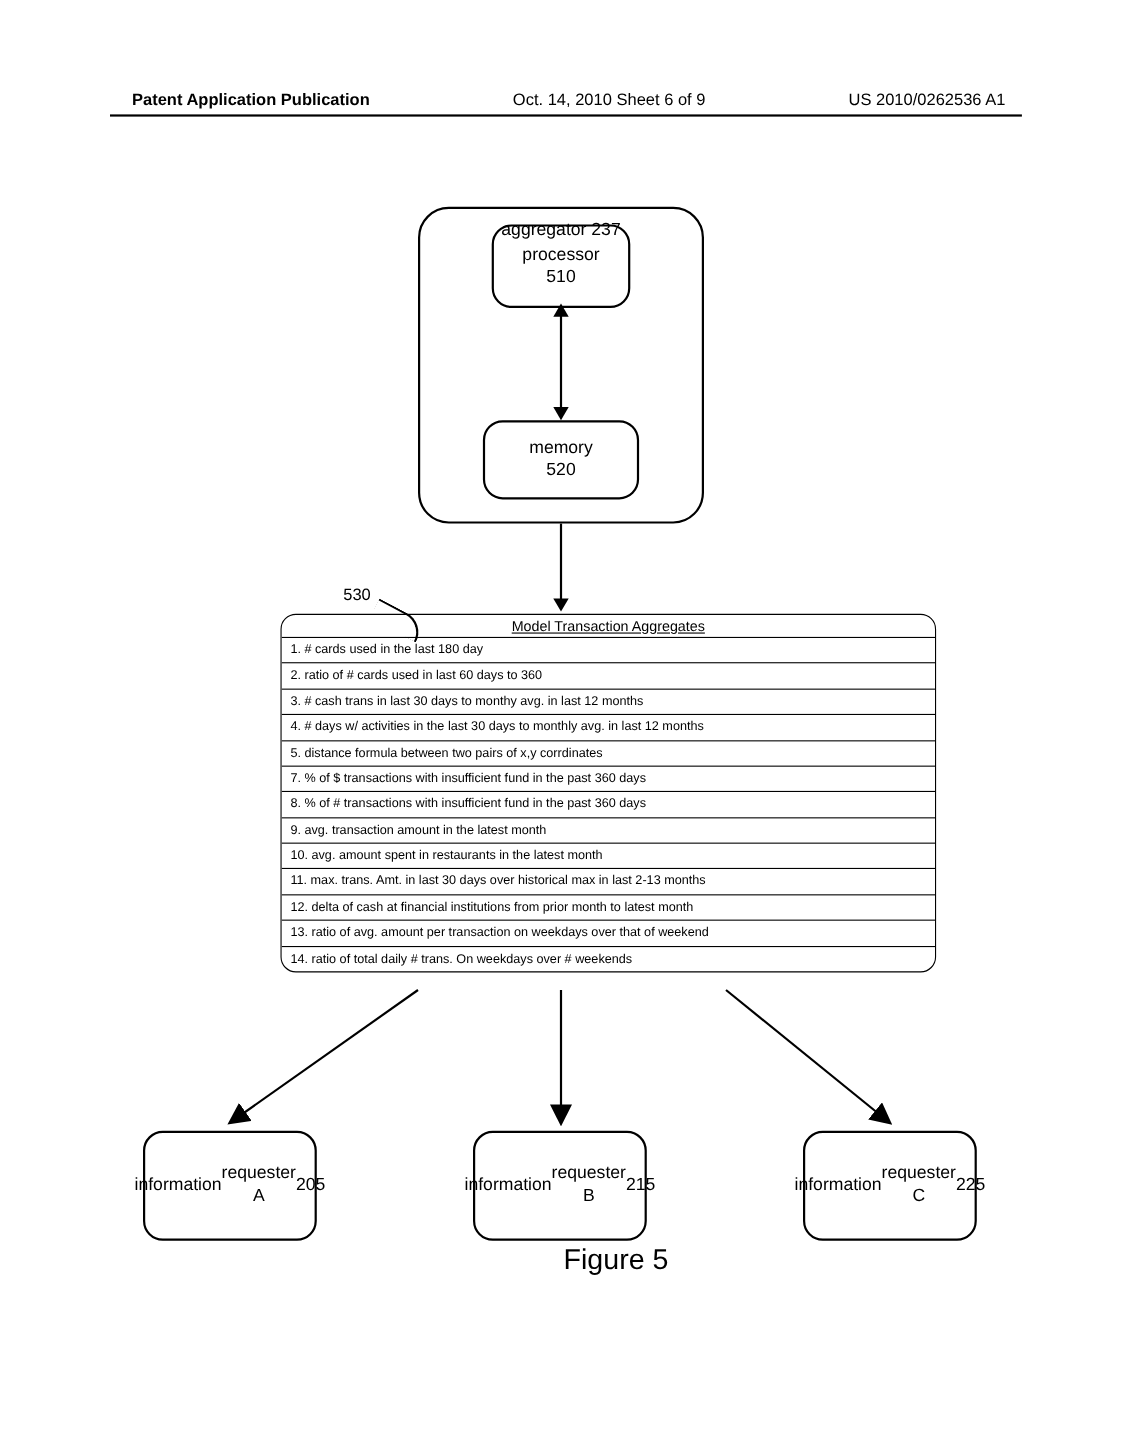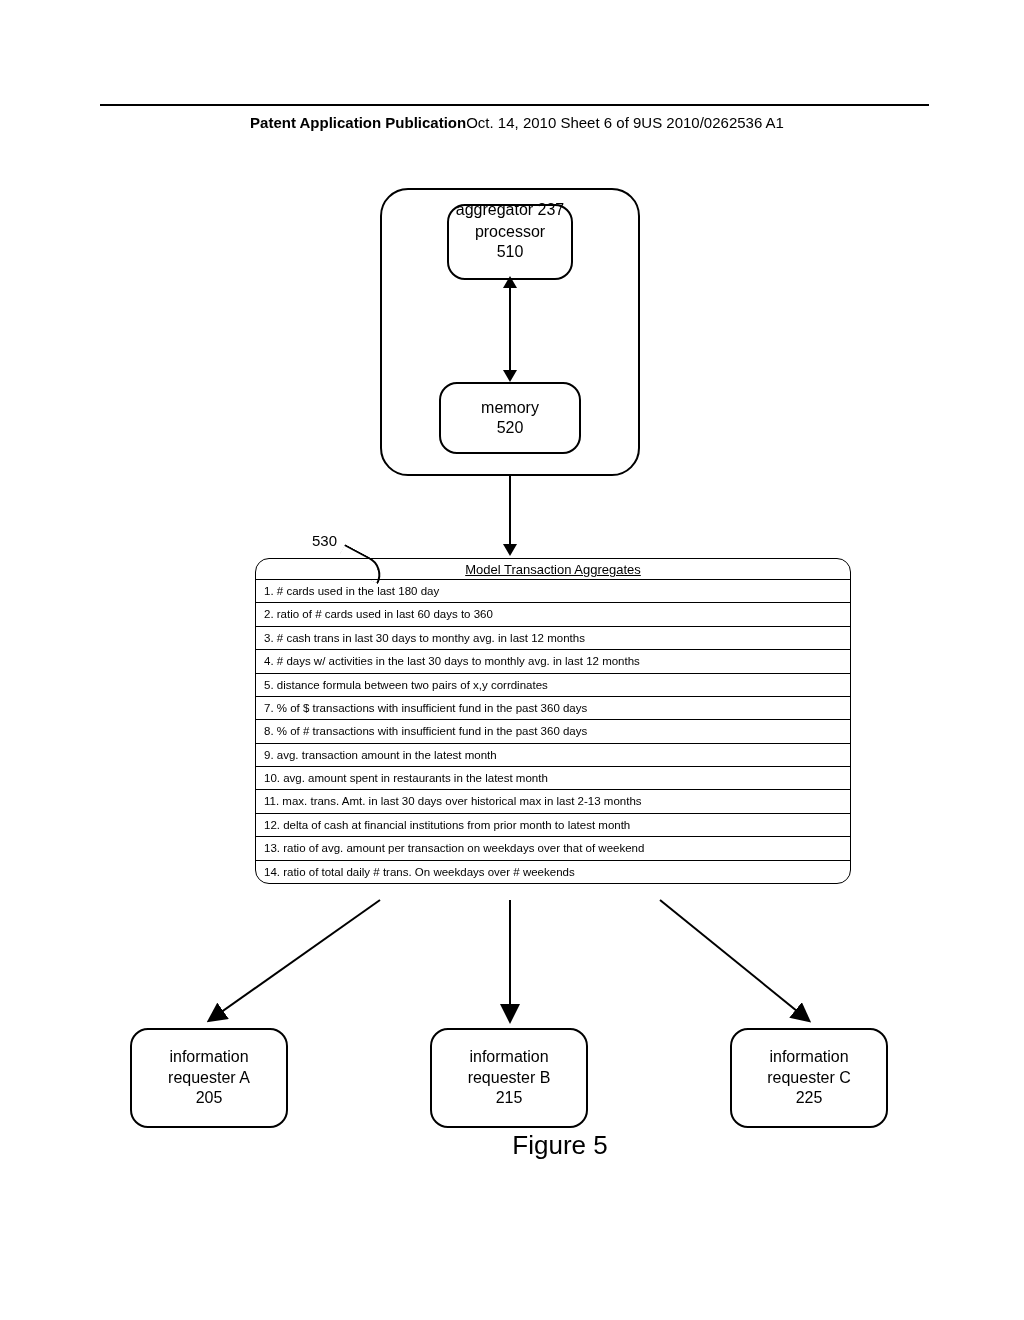--- a/index.html
+++ b/index.html
@@ -11,23 +11,22 @@
     position: relative;
     color: #000;
   }
   .header {
     position: absolute;
     top: 82px;
     left: 0;
     width: 100%;
     padding: 0 110px 0 120px;
     display: flex;
-    justify-content: center;
+    justify-content: space-between;
     font-size: 15px;
-    margin-top: 32px;
   }
   .header .left { font-weight: bold; }
   .header .center { }
   .header .right { }
   .hr {
     position: absolute;
     top: 104px;
     left: 100px;
     right: 95px;
     height: 0;
@@ -183,21 +182,21 @@
     height: 1060px;
     pointer-events: none;
   }
   .req-box {
     position: absolute;
     width: 158px;
     height: 100px;
     border: 2px solid #000;
     border-radius: 18px;
     display: flex;
-    flex-direction: column;
+    flex-direction: row;
     align-items: center;
     justify-content: center;
     font-size: 16px;
     line-height: 1.3;
     text-align: center;
   }
   .reqA { top: 888px; left: 30px; }
   .reqB { top: 888px; left: 330px; }
   .reqC { top: 888px; left: 630px; }
   .figure-caption {

